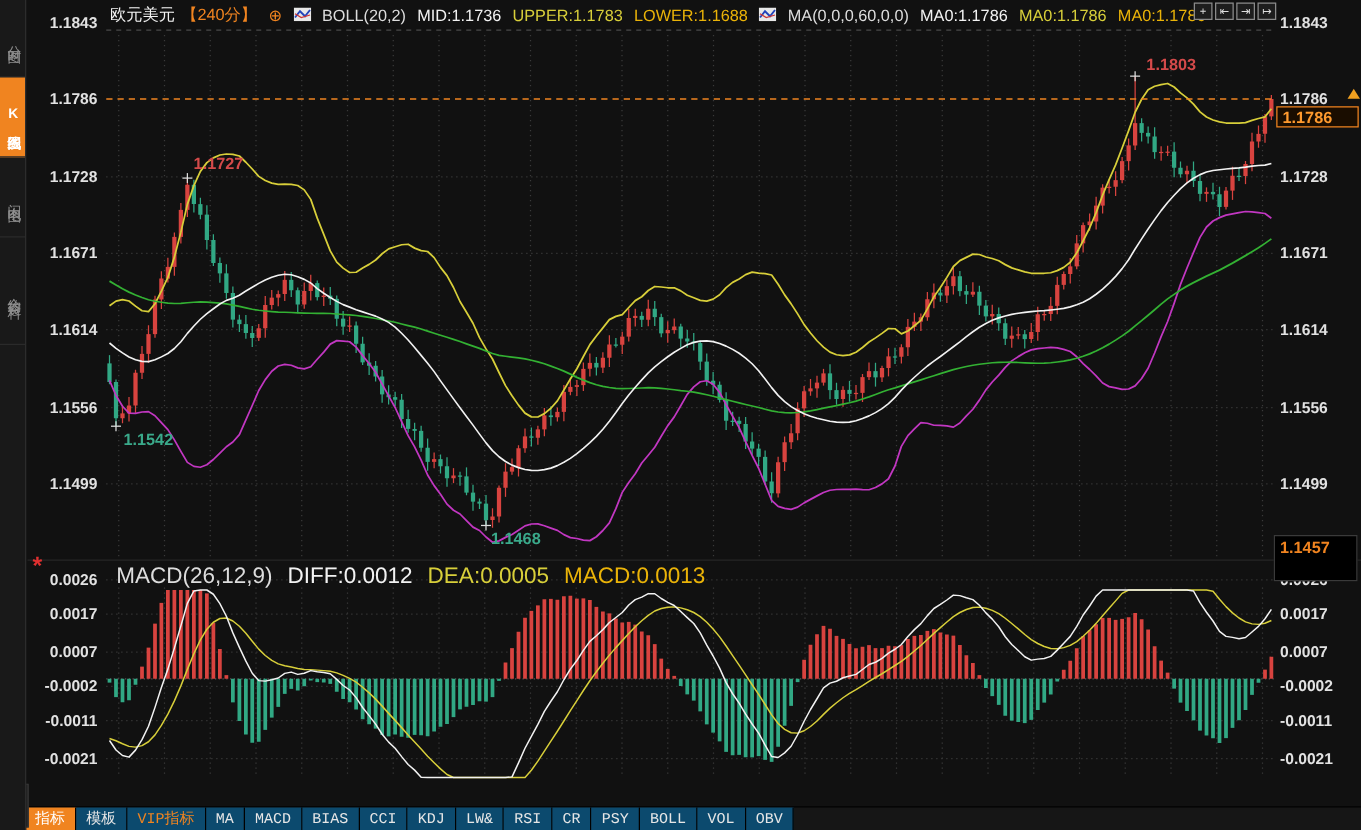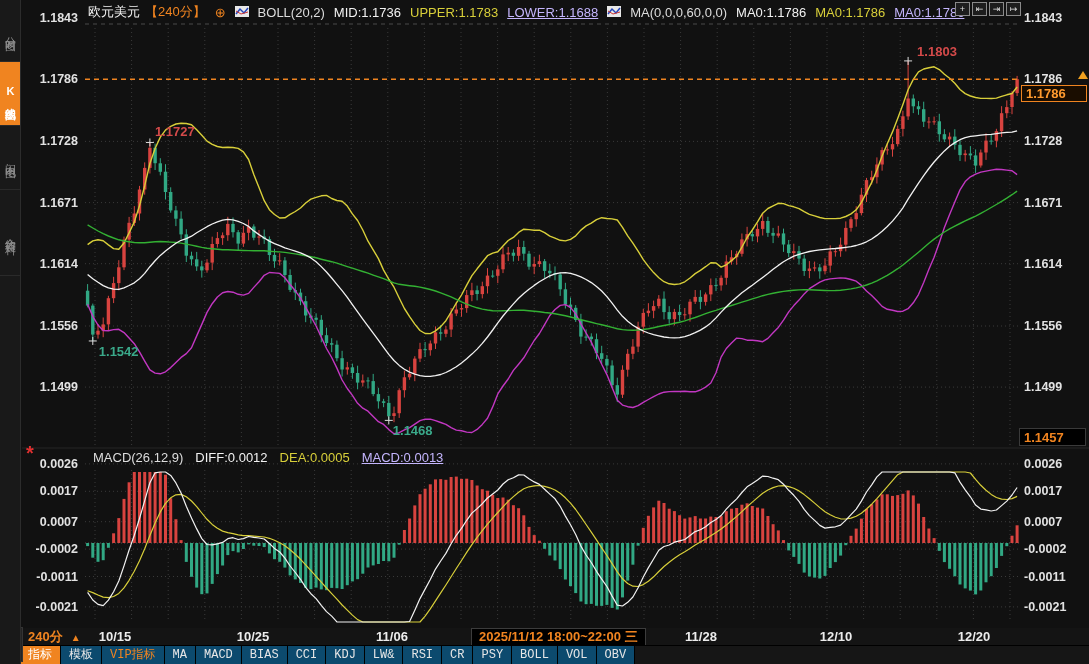--- a/index.html
+++ b/index.html
@@ -12,33 +12,33 @@
             width:20px;color:#8f8f8f;font-size:11px;text-align:center;
             border-bottom:1px solid #2a2a2a;display:flex;align-items:center;justify-content:center;box-sizing:border-box;}
   .side-tab.active{background:#f08420;color:#fff;font-weight:bold;}
   .t0{height:62px}.t1{height:64px}.t2{height:64px}.t3{height:86px}
   
   .hdr{position:absolute;left:88px;top:3px;height:18px;display:flex;align-items:center;gap:9px;
        font-size:13px;color:#ddd;white-space:nowrap;z-index:7;}
   .hdr .sym{color:#f2f2f2;}
   .orange{color:#f08420;}
   .yellow{color:#d8cf3a;}
-  .magenta{color:#c4b5fd;text-decoration:underline;}
+  .magenta{color:#eab308;}
   .whiteval{color:#f2f2f2;text-align:center;}
   .topbtns{position:absolute;left:955px;top:2px;display:flex;gap:2px;z-index:7;}
   .topbtn{width:15px;height:14px;border:1px solid #8a8a8a;background:#1d1d1d;color:#ddd;
           font-size:9px;line-height:13px;text-align:center;box-sizing:border-box;}
   
-  .macdhdr{position:absolute;left:93px;top:450px;display:flex;gap:12px;font-size:13px;color:#ddd;z-index:7;white-space:nowrap;}
+  .macdhdr{position:absolute;left:93px;top:450px;display:flex;gap:12px;font-size:18px;color:#ddd;z-index:7;white-space:nowrap;}
   .flare{position:absolute;left:26px;top:444px;color:#e03030;font-size:20px;font-weight:bold;z-index:7;line-height:18px;}
   
   .curbox{position:absolute;left:1021px;top:85px;width:66px;height:17px;box-sizing:border-box;
           border:1px solid #f08420;background:#1a0d00;color:#ff9a2e;font-size:13px;font-weight:bold;
           line-height:15px;padding-left:4px;z-index:7;}
-  .lowbox{position:absolute;left:1019px;top:428px;width:67px;height:18px;box-sizing:border-box;
+  .lowbox{position:absolute;left:1019px;top:428px;width:67px;height:37px;box-sizing:border-box;
           border:1px solid #3a3a3a;background:#000;color:#f08420;font-size:13px;font-weight:bold;
           line-height:17px;padding-left:4px;z-index:7;}
   .uparrow{position:absolute;left:1078px;top:71px;width:0;height:0;z-index:7;
            border-left:5px solid transparent;border-right:5px solid transparent;border-bottom:8px solid #f0a020;}
   
   .axisrow{position:absolute;left:20px;right:0;bottom:18px;height:18px;background:#141414;z-index:6;}
   .period{position:absolute;left:8px;top:0;color:#f08420;font-size:13px;font-weight:bold;line-height:18px;}
   .period .tri{font-size:10px;margin-left:8px;}
   .date-label{position:absolute;top:0;transform:translateX(-50%);color:#ececec;font-weight:bold;
               font-size:13px;line-height:18px;}
@@ -772,30 +772,20 @@
     <span>MACD(26,12,9)</span>
     <span class="whiteval">DIFF:0.0012</span>
     <span class="yellow">DEA:0.0005</span>
     <span class="magenta">MACD:0.0013</span>
   </div>
 
   <div class="uparrow"></div>
   <div class="curbox">1.1786</div>
   <div class="lowbox">1.1457</div>
 
-  <div class="axisrow" id="axis-row">
-    <div class="period"><span>240分</span><span class="tri">▲</span></div>
-    <div class="datebox">2025/11/12 18:00~22:00 三</div>
-  <div class="date-label" style="left: 95px;">10/15</div>
-      <div class="date-label" style="left: 233px;">10/25</div>
-      <div class="date-label" style="left: 372px;">11/06</div>
-      <div class="date-label" style="left: 681px;">11/28</div>
-      <div class="date-label" style="left: 816px;">12/10</div>
-      <div class="date-label" style="left: 954px;">12/20</div>
-    </div>
 
   <div class="toolbar" id="toolbar-row">
       <div class="tb-item active">指标</div>
       <div class="tb-item">模板</div>
       <div class="tb-item vip">VIP指标</div>
       <div class="tb-item">MA</div>
       <div class="tb-item">MACD</div>
       <div class="tb-item">BIAS</div>
       <div class="tb-item">CCI</div>
       <div class="tb-item">KDJ</div>

